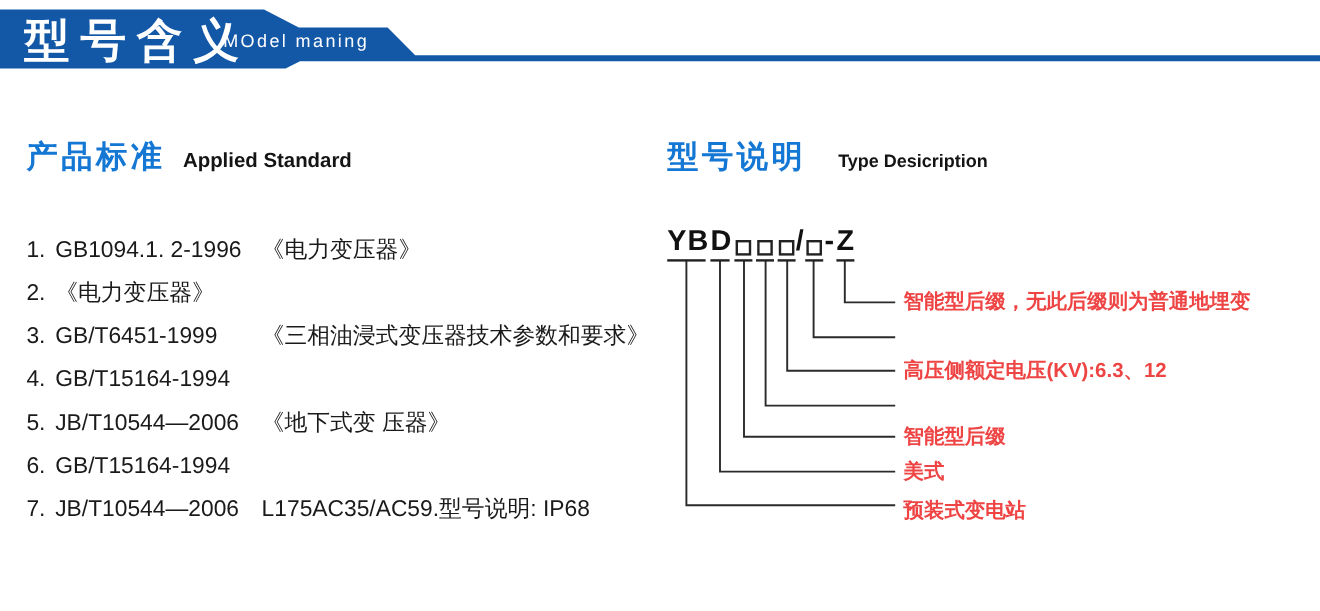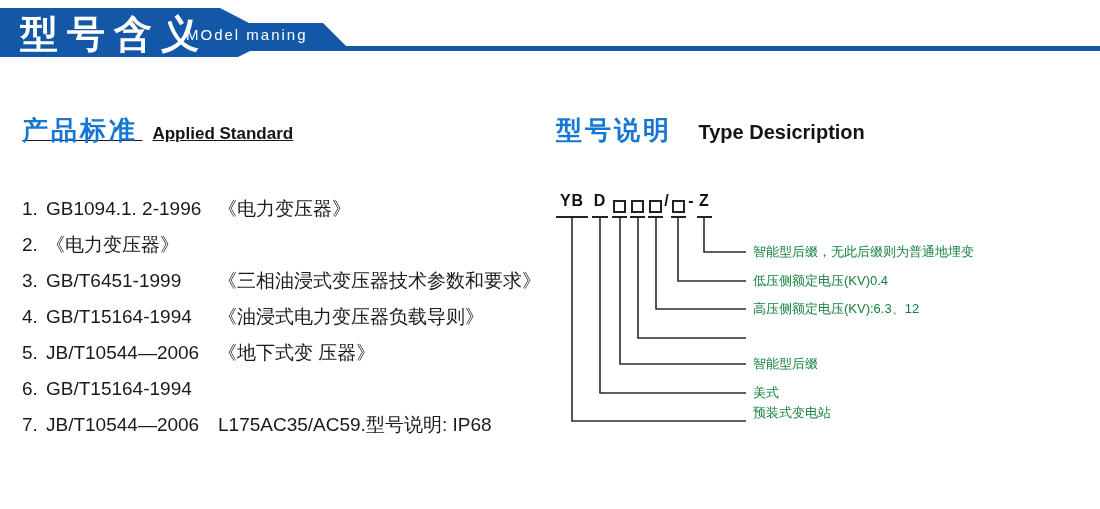--- a/index.html
+++ b/index.html
@@ -14,47 +14,47 @@
   .banner-title{
     position:absolute;left:20px;top:9px;color:#fff;font-size:38px;font-weight:700;
     letter-spacing:9px;white-space:nowrap;
   }
   .banner-subtitle{
     position:absolute;left:186px;top:26px;color:#fff;font-size:15px;font-weight:400;
     letter-spacing:2px;white-space:nowrap;
   }
   
   .section-head{position:absolute;top:113px;white-space:nowrap;}
-  .section-head.left{left:22px;text-decoration:underline;}
+  .section-head.left{left:22px;}
   .section-head.right{left:556px;}
   .head-cn{color:#1577d4;font-size:26px;font-weight:700;letter-spacing:3px;}
   .head-en{color:#141414;font-size:17px;font-weight:600;margin-left:10px;}
-  .section-head.right .head-en{margin-left:22px;font-size:20px;}
+  .section-head.right .head-en{margin-left:22px;font-size:15px;}
   
   .std-list{position:absolute;left:22px;top:197px;width:532px;font-size:19px;}
   .std-row{display:flex;line-height:24px;margin-bottom:12px;}
   .std-num{width:24px;flex:none;}
   .std-code{width:172px;flex:none;white-space:pre;}
   .std-desc{flex:1;}
   .std-desc-line{display:block;}
   .std-row.two-line .std-desc-line + .std-desc-line{margin-top:13px;}
   
   .diagram{position:absolute;left:552px;top:186px;width:548px;height:280px;}
   .code-el{
     position:absolute;top:2px;height:28px;border-bottom:2px solid #222;
-    text-align:center;font-size:16px;font-weight:700;line-height:26px;
+    text-align:center;font-size:24px;font-weight:700;line-height:26px;
     letter-spacing:1px;color:#111;box-sizing:content-box;
   }
   .code-el.plain{border-bottom:none;font-weight:700;}
   .sq{display:block;width:13px;height:13px;border:2px solid #222;
       box-sizing:border-box;margin:12px auto 0;}
   .connectors{position:absolute;left:0;top:0;}
   .dlabel{
-    position:absolute;left:201px;font-size:13px;font-weight:400;line-height:22px;
-    white-space:nowrap;color:#15803d;
+    position:absolute;left:201px;font-size:17px;font-weight:700;line-height:22px;
+    white-space:nowrap;color:#ef4444;
   }
 </style>
 </head>
 <body>
 
 <div class="banner">
   <svg width="1100" height="62">
     <polygon points="0,8 220,8 249,23 323,23 346,46 1100,46 1100,51 250,51 238,57 0,57" fill="#1358a6"></polygon>
   </svg>
   <div class="banner-title">型号含义</div>
@@ -77,21 +77,20 @@
     <span class="std-desc">《电力变压器》</span>
   </div>
   <div class="std-row">
     <span class="std-num">3.</span>
     <span class="std-code">GB/T6451-1999</span>
     <span class="std-desc">《三相油浸式变压器技术参数和要求》</span>
   </div>
   <div class="std-row">
     <span class="std-num">4.</span>
     <span class="std-code">GB/T15164-1994</span>
-    <span class="std-desc">《油浸式电力变压器负载导则》</span>
   </div>
   <div class="std-row">
     <span class="std-num">5.</span>
     <span class="std-code">JB/T10544—2006</span>
     <span class="std-desc">《地下式变 压器》</span>
   </div>
   <div class="std-row">
     <span class="std-num">6.</span>
     <span class="std-code">GB/T15164-1994</span>
   </div>
@@ -135,18 +134,17 @@
       <span class="sq"></span>
     </span>
   <span class="code-el plain" style="left:110px;width:10px;">/</span>
   <span class="code-el" style="left:119px;width:15px;">
       <span class="sq"></span>
     </span>
   <span class="code-el plain" style="left:135px;width:9px;">-</span>
   <span class="code-el" style="left:145px;width:15px;">Z</span>
 
   <div class="dlabel" style="top:55px;">智能型后缀，无此后缀则为普通地埋变</div>
-  <div class="dlabel" style="top:84px;">低压侧额定电压(KV)0.4</div>
   <div class="dlabel" style="top:112px;">高压侧额定电压(KV):6.3、12</div>
   <div class="dlabel" style="top:167px;">智能型后缀</div>
   <div class="dlabel" style="top:196px;">美式</div>
-  <div class="dlabel" style="top:216px;">预装式变电站</div>
+  <div class="dlabel" style="top:229px;">预装式变电站</div>
 </div>
 
 </body></html>

